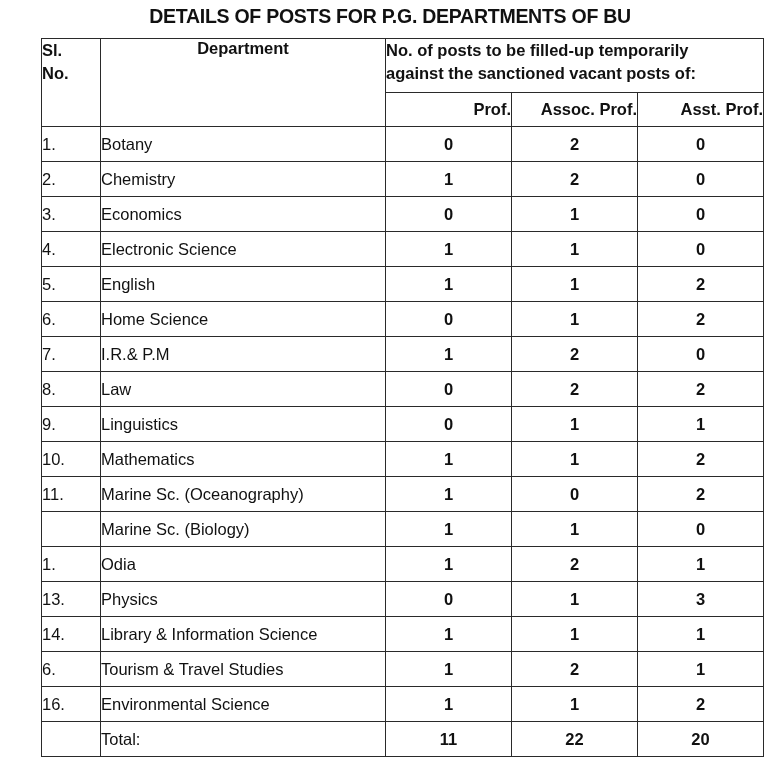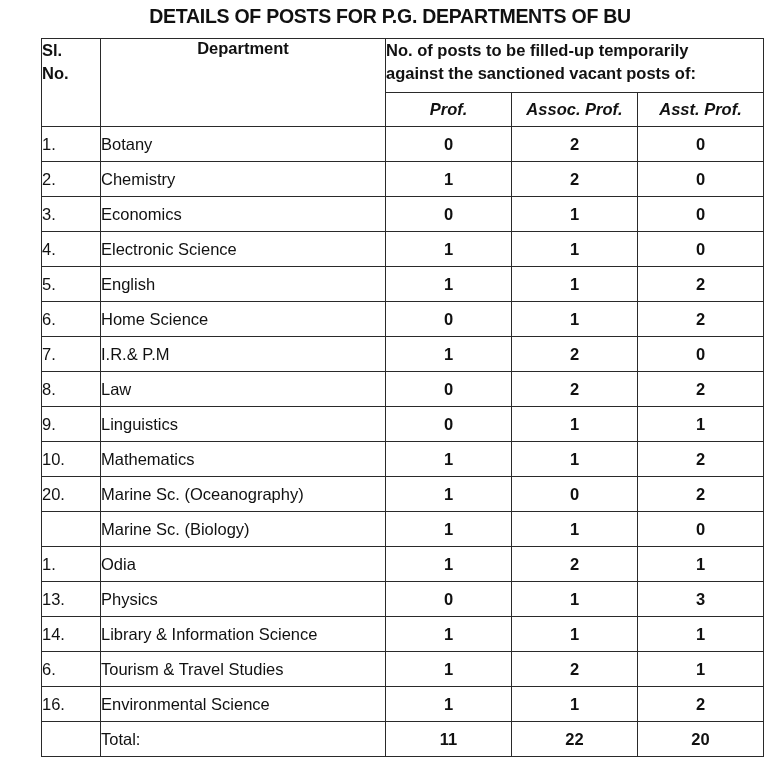--- a/index.html
+++ b/index.html
@@ -24,21 +24,21 @@
   col.c-sl { width: 59px; }
   col.c-dept { width: 285px; }
   col.c-prof { width: 126px; }
   col.c-assoc { width: 126px; }
   col.c-asst { width: 126px; }
 
   th { font-weight: bold; vertical-align: top; }
   th.h-sl { text-align: left; padding: 8px 0 0 9px; line-height: 23px; height: 54px; }
   th.h-dept { text-align: center; padding-top: 8px; margin-top: 36px; }
   th.h-group { text-align: left; padding-top: 8px; line-height: 23px; height: 53px; }
-  th.h-sub { height: 33px; vertical-align: middle; text-align: center; font-style: italic; }
+  th.h-sub { height: 33px; vertical-align: middle; text-align: right; }
 
   tr.data td { height: 34px; vertical-align: middle; }
   td.sl { padding-left: 11px; }
   td.dept { padding-left: 8px; }
   td.num { text-align: center; font-weight: bold; }
   tr.total td.dept { font-weight: normal; }
 </style>
 </head>
 <body>
 
@@ -135,21 +135,21 @@
       <td class="num">1</td>
     </tr>
     <tr class="data">
       <td class="sl">10.</td>
       <td class="dept">Mathematics</td>
       <td class="num">1</td>
       <td class="num">1</td>
       <td class="num">2</td>
     </tr>
     <tr class="data">
-      <td class="sl">20.</td>
+      <td class="sl">11.</td>
       <td class="dept">Marine Sc. (Oceanography)</td>
       <td class="num">1</td>
       <td class="num">0</td>
       <td class="num">2</td>
     </tr>
     <tr class="data">
       <td class="sl"></td>
       <td class="dept">Marine Sc. (Biology)</td>
       <td class="num">1</td>
       <td class="num">1</td>

